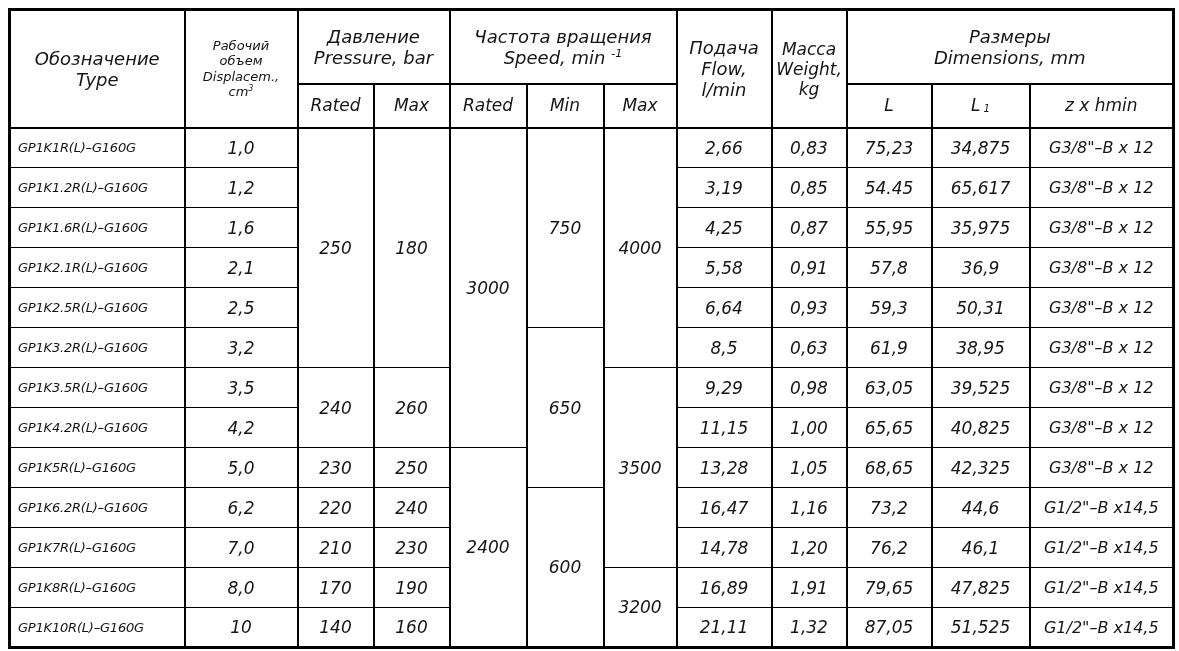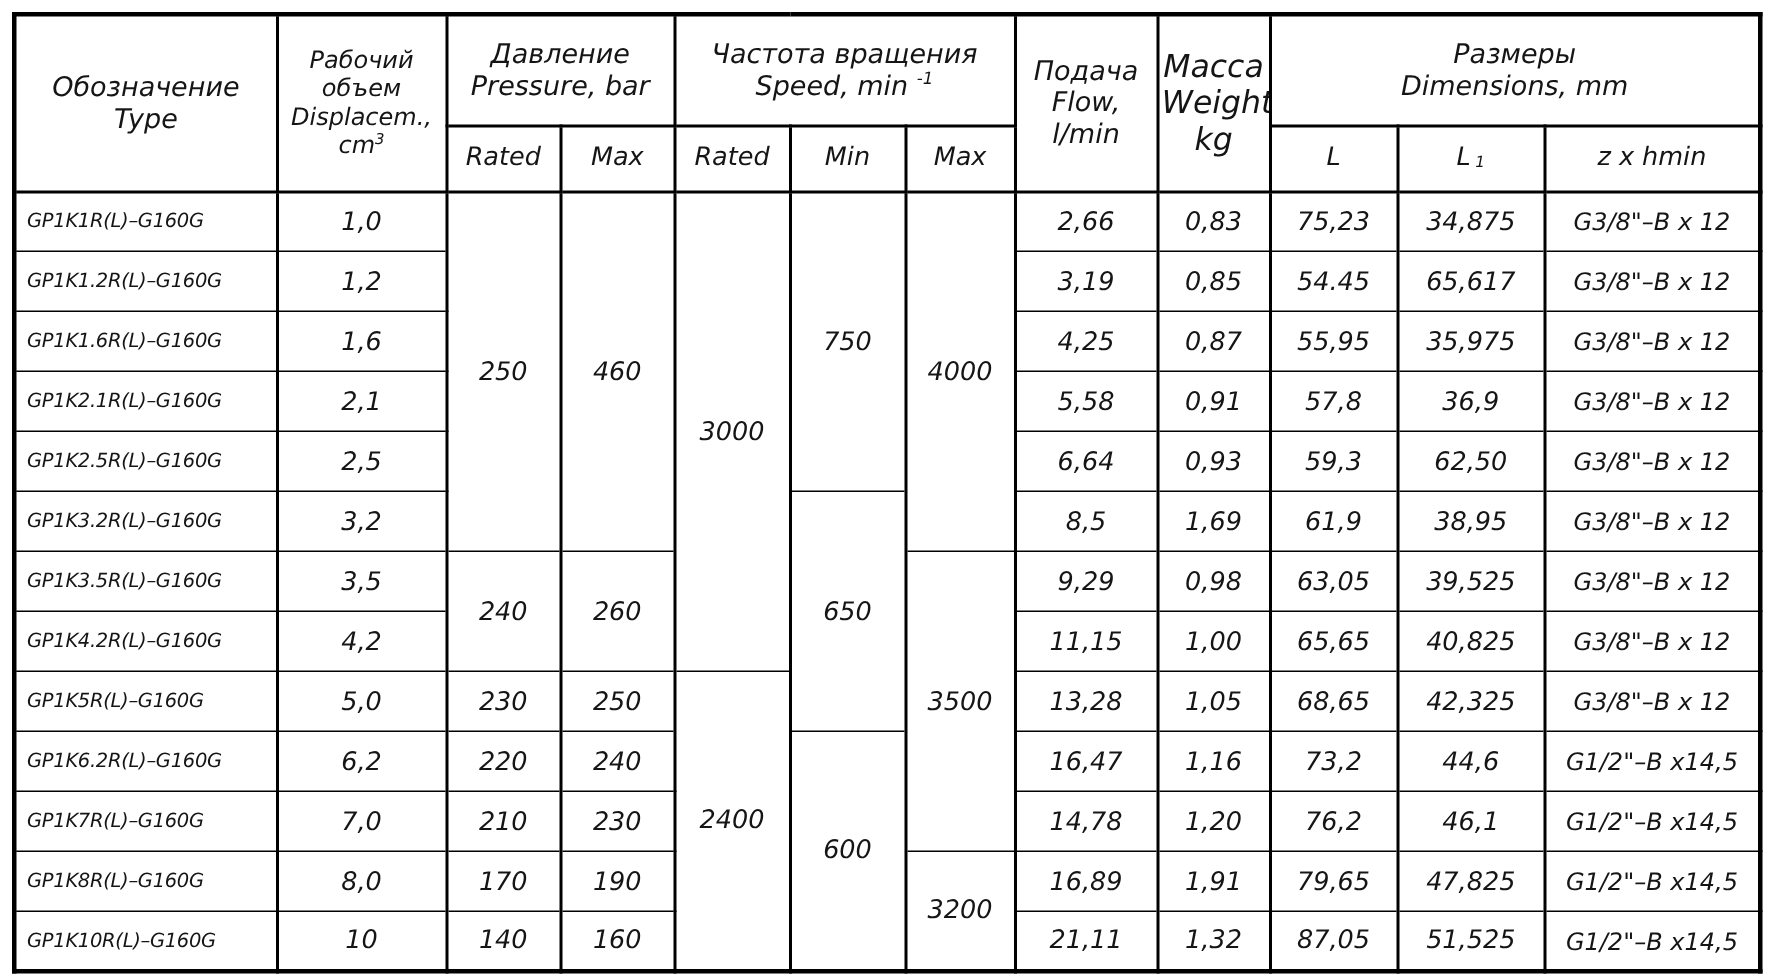--- a/index.html
+++ b/index.html
@@ -77,40 +77,40 @@
         <col style="width:85px">
         <col style="width:98px">
         <col style="width:144px">
   </colgroup>
   <thead>
     <tr class="h1">
       <th rowspan="2">
         <span class="hdr-line">Обозначение</span>
         <span class="hdr-line">Type</span>
       </th>
-      <th rowspan="2" style="font-size:16px">
+      <th rowspan="2" style="font-size:13px">
         <span class="hdr-line">Рабочий</span>
         <span class="hdr-line">объем</span>
         <span class="hdr-line">Displacem.,</span>
         <span class="hdr-line"><span>cm</span><sup class="small">3</sup></span>
       </th>
       <th colspan="2">
         <span class="hdr-line">Давление</span>
         <span class="hdr-line">Pressure, bar</span>
       </th>
       <th colspan="3">
         <span class="hdr-line">Частота вращения</span>
         <span class="hdr-line"><span>Speed, min</span> <sup class="small">-1</sup></span>
       </th>
       <th rowspan="2">
         <span class="hdr-line">Подача</span>
         <span class="hdr-line">Flow,</span>
         <span class="hdr-line">l/min</span>
       </th>
-      <th rowspan="2" style="font-size:21px">
+      <th rowspan="2" style="font-size:17px">
         <span class="hdr-line">Масса</span>
         <span class="hdr-line">Weight,</span>
         <span class="hdr-line">kg</span>
       </th>
       <th colspan="3">
         <span class="hdr-line">Размеры</span>
         <span class="hdr-line">Dimensions, mm</span>
       </th>
     </tr>
     <tr class="h2">
@@ -122,21 +122,21 @@
       <th>L</th>
       <th><span>L</span><span class="subscript">1</span></th>
       <th>z x hmin</th>
     </tr>
   </thead>
   <tbody>
     <tr>
       <td class="type-cell">GP1K1R(L)–G160G</td>
       <td>1,0</td>
       <td rowspan="6">250</td>
-      <td rowspan="6">460</td>
+      <td rowspan="6">180</td>
       <td rowspan="8">3000</td>
       <td rowspan="5">750</td>
       <td rowspan="6">4000</td>
       <td>2,66</td>
       <td>0,83</td>
       <td>75,23</td>
       <td>34,875</td>
       <td class="thread-cell">G3/8"–B x 12</td>
     </tr>
     <tr>
@@ -165,29 +165,29 @@
       <td>57,8</td>
       <td>36,9</td>
       <td class="thread-cell">G3/8"–B x 12</td>
     </tr>
     <tr>
       <td class="type-cell">GP1K2.5R(L)–G160G</td>
       <td>2,5</td>
       <td>6,64</td>
       <td>0,93</td>
       <td>59,3</td>
-      <td>62,50</td>
+      <td>50,31</td>
       <td class="thread-cell">G3/8"–B x 12</td>
     </tr>
     <tr>
       <td class="type-cell">GP1K3.2R(L)–G160G</td>
       <td>3,2</td>
       <td rowspan="4">650</td>
       <td>8,5</td>
-      <td>1,69</td>
+      <td>0,63</td>
       <td>61,9</td>
       <td>38,95</td>
       <td class="thread-cell">G3/8"–B x 12</td>
     </tr>
     <tr>
       <td class="type-cell">GP1K3.5R(L)–G160G</td>
       <td>3,5</td>
       <td rowspan="2">240</td>
       <td rowspan="2">260</td>
       <td rowspan="5">3500</td>

